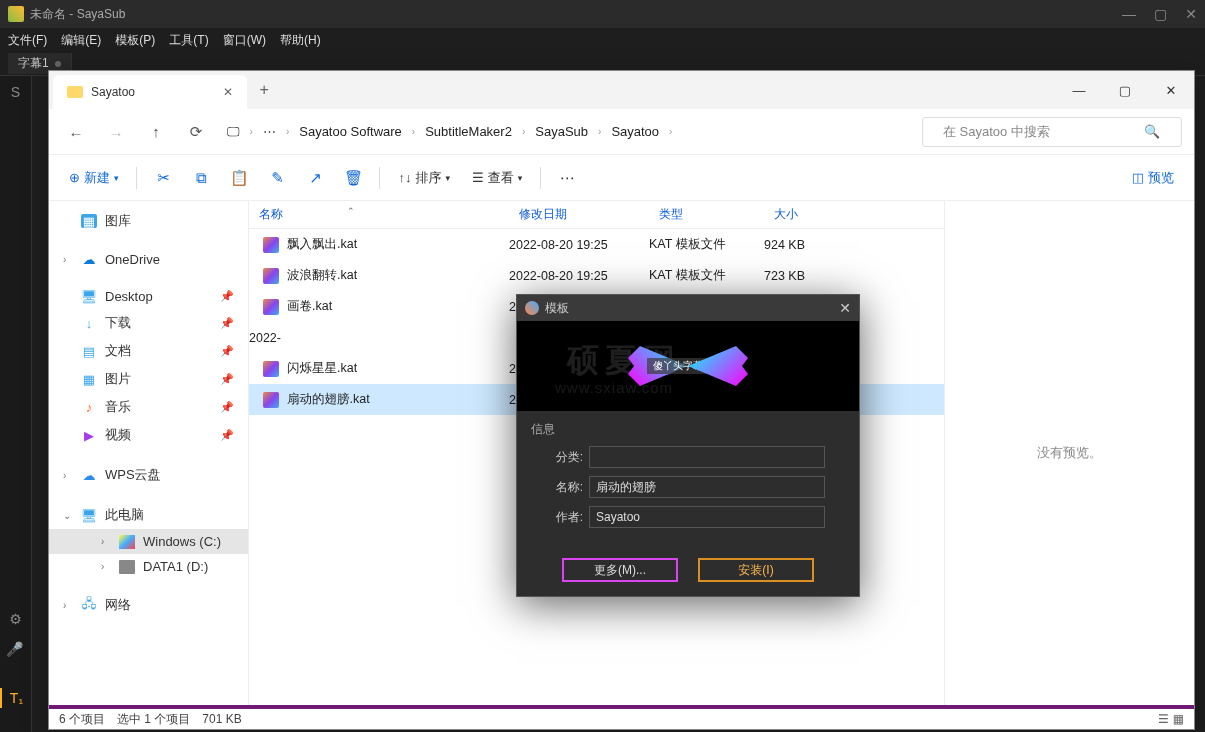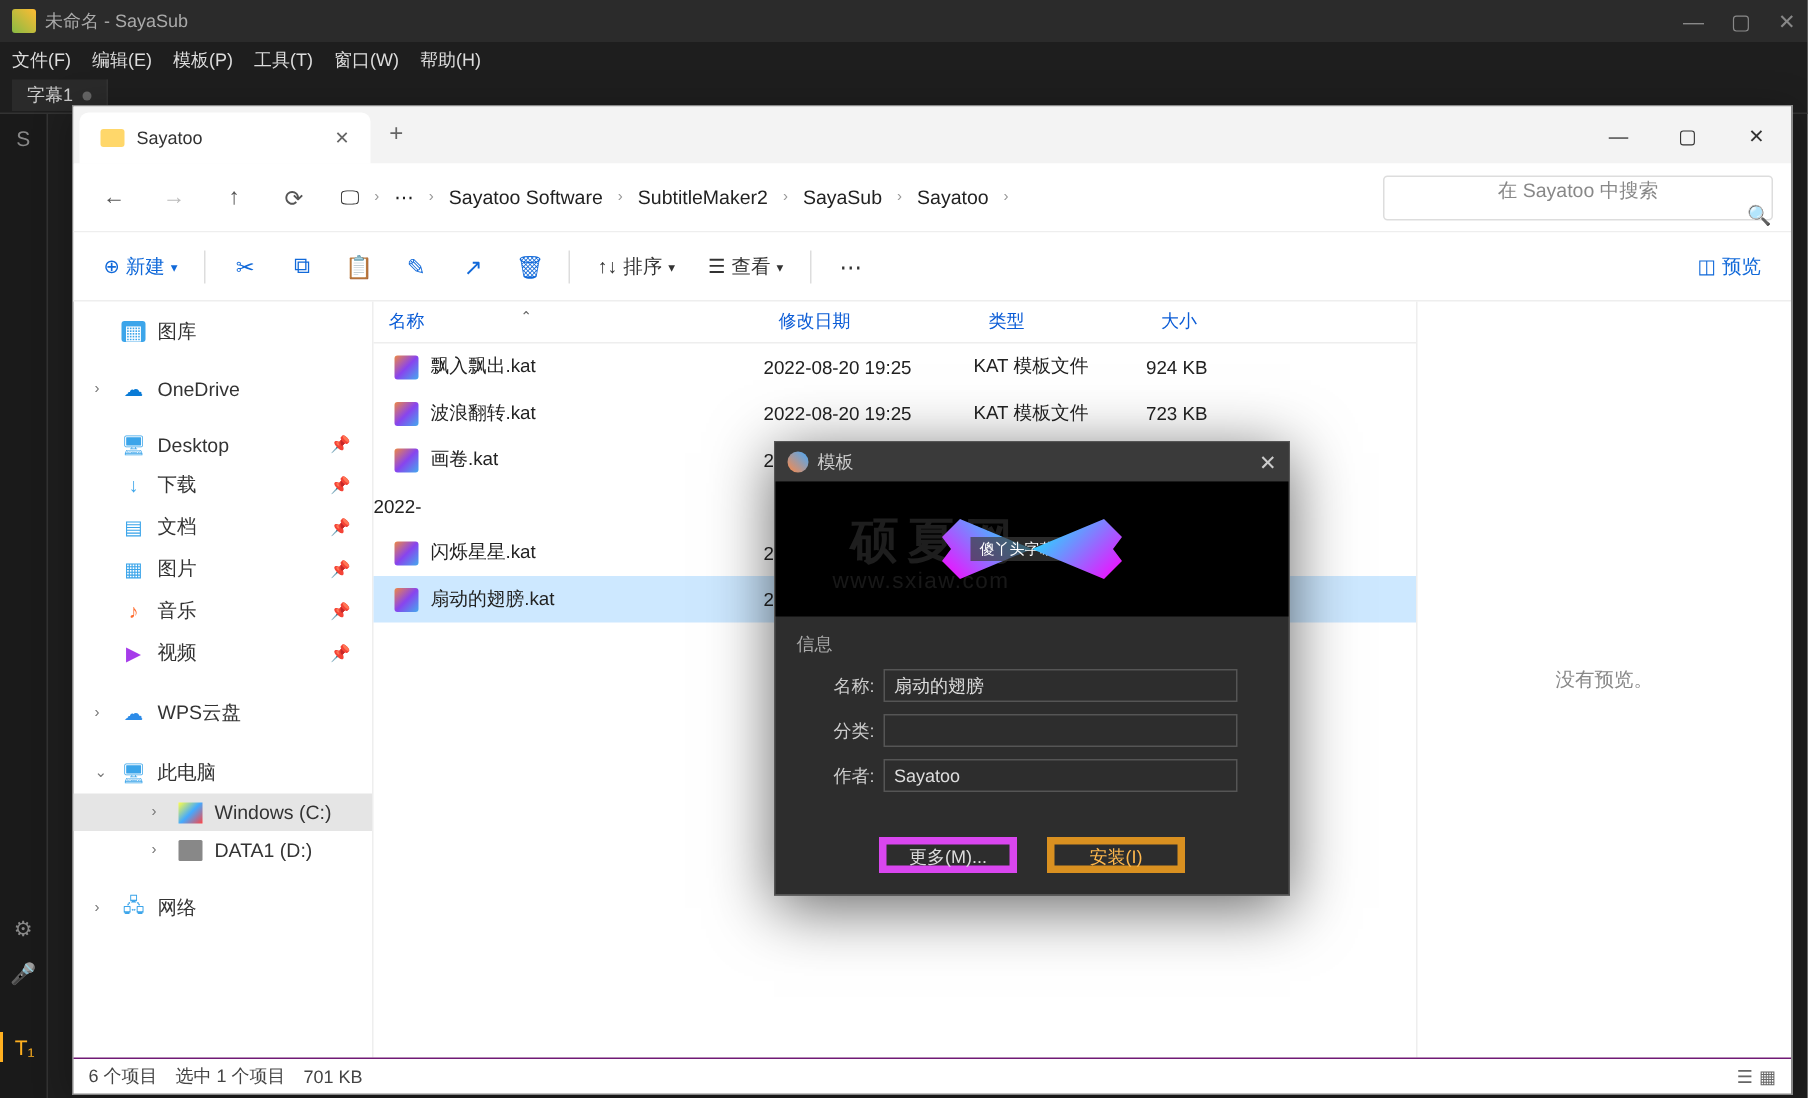--- a/index.html
+++ b/index.html
@@ -27,21 +27,21 @@
 .explorer-tab .close { margin-left: 80px; color: #666; cursor: default; }
 .explorer-newtab { width: 34px; display: flex; align-items: center; justify-content: center; color: #666; font-size: 16px; }
 .explorer-wincontrols { margin-left: auto; display: flex; }
 .explorer-wincontrols div { width: 46px; display: flex; align-items: center; justify-content: center; color: #333; font-size: 13px; }
 
 .explorer-navbar { height: 46px; background: #fff; display: flex; align-items: center; padding: 0 12px; gap: 10px; border-bottom: 1px solid #eee; }
 .nav-btn { width: 30px; height: 30px; display: flex; align-items: center; justify-content: center; color: #555; font-size: 15px; }
 .breadcrumb { display: flex; align-items: center; gap: 4px; font-size: 13px; color: #222; flex: 1; }
 .breadcrumb .sep { color: #999; font-size: 10px; }
 .breadcrumb .crumb { padding: 4px 6px; }
-.searchbox { width: 260px; height: 30px; border: 1px solid #ddd; border-radius: 3px; display: flex; align-items: center; padding: 0 0; font-size: 13px; color: #888; flex-direction: column; }
+.searchbox { width: 260px; height: 30px; border: 1px solid #ddd; border-radius: 3px; display: flex; align-items: center; padding: 0 20px; font-size: 13px; color: #888; }
 .searchbox .si { margin-left: auto; color: #888; }
 
 .explorer-toolbar { height: 46px; background: #fff; display: flex; align-items: center; padding: 0 12px; gap: 6px; border-bottom: 1px solid #eee; font-size: 13px; color: #333; }
 .tb-btn { display: flex; align-items: center; gap: 4px; padding: 4px 8px; color: #1169d9; }
 .tb-btn.plain { color: #333; }
 .tb-icon { width: 32px; height: 30px; display: flex; align-items: center; justify-content: center; color: #1169d9; font-size: 15px; }
 .tb-sep { width: 1px; height: 22px; background: #ddd; margin: 0 4px; }
 .tb-right { margin-left: auto; display: flex; align-items: center; gap: 6px; }
 
 .explorer-body { flex: 1; display: flex; min-height: 0; }
@@ -75,42 +75,42 @@
 .col-type { width: 115px; }
 .col-size { width: 100px; text-align: left; padding-right: 20px; }
 .file-row { display: flex; height: 31px; align-items: center; font-size: 12.5px; color: #222; }
 .file-row.selected { background: #cde8ff; }
 .file-row .col-name { display: flex; align-items: center; gap: 8px; padding-left: 14px; }
 .file-row .fico { width: 16px; height: 16px; background: linear-gradient(135deg,#e84,#84e,#4ae); border-radius: 2px; }
 .sort-arrow { font-size: 9px; color: #666; margin-left: 60px; }
 
 .exp-preview { width: 250px; border-left: 1px solid #eee; display: flex; align-items: center; justify-content: center; color: #888; font-size: 13px; }
 
-.explorer-status { height: 24px; border-top: 1px solid #701a75; display: flex; align-items: center; padding: 0 10px; font-size: 12px; color: #444; gap: 12px; }
+.explorer-status { height: 24px; border-top: 4px solid #701a75; display: flex; align-items: center; padding: 0 10px; font-size: 12px; color: #444; gap: 12px; }
 .explorer-status .view-icons { margin-left: auto; display: flex; gap: 4px; color: #666; }
 
 
 .modal { position: absolute; left: 516px; top: 294px; width: 344px; background: #2d2d2d; border: 1px solid #555; box-shadow: 0 8px 40px rgba(0,0,0,.6); }
 .modal-title { height: 26px; background: #3a3a3a; display: flex; align-items: center; padding: 0 8px; color: #ccc; font-size: 12px; }
 .modal-title .mico { width: 14px; height: 14px; background: linear-gradient(45deg,#f84,#4af); border-radius: 50%; margin-right: 6px; }
 .modal-title .mclose { margin-left: auto; color: #ccc; font-size: 14px; cursor: default; }
 .modal-preview { height: 90px; background: #000; display: flex; align-items: center; justify-content: center; position: relative; overflow: hidden; }
 .modal-preview .wings { position: relative; width: 200px; height: 60px; display: flex; align-items: center; justify-content: center; }
 .wing { width: 60px; height: 40px; background: linear-gradient(135deg,#0ff,#f0f); clip-path: polygon(0 50%, 80% 0, 100% 30%, 90% 50%, 100% 70%, 80% 100%); }
 .wing.left { transform: scaleX(-1); }
 .modal-preview .wtext { position: absolute; color: #fff; font-size: 10px; background: rgba(60,60,60,.7); padding: 1px 6px; }
 .watermark1 { position: absolute; color: rgba(200,200,200,.15); font-size: 32px; font-weight: bold; pointer-events: none; left: 50px; top: 18px; letter-spacing: 6px; }
 .watermark2 { position: absolute; color: rgba(200,200,200,.12); font-size: 15px; pointer-events: none; left: 38px; top: 58px; letter-spacing: 1px; }
 .modal-info { padding: 10px 14px; color: #ccc; font-size: 12px; }
 .modal-info .section-label { margin-bottom: 8px; color: #aaa; }
 .modal-field { display: flex; align-items: center; gap: 6px; margin: 8px 20px; }
 .modal-field label { width: 32px; text-align: right; color: #ccc; }
 .modal-field .val { flex: 1; height: 22px; border: 1px solid #555; padding: 2px 6px; color: #ddd; font-size: 12px; display: flex; align-items: center; }
 .modal-buttons { display: flex; gap: 20px; justify-content: center; padding: 12px 0 14px; }
-.modal-buttons button { width: 92px; height: 24px; background: #2d2d2d; border: 5px solid #d946ef; color: #ddd; font-size: 12px; cursor: default; }
+.modal-buttons button { width: 116px; height: 24px; background: #2d2d2d; border: 2px solid #d946ef; color: #ddd; font-size: 12px; cursor: default; }
 .modal-buttons button.primary { border-color: #d99020; color: #ffb84d; }
 </style>
 </head>
 <body>
 
 <div class="sayasub-window">
   <div class="sayasub-titlebar">
     <div class="title-icon"></div>
     <span>未命名 - SayaSub</span>
     <div class="win-controls">
@@ -390,26 +390,26 @@
     <div class="watermark2">www.sxiaw.com</div>
     <div class="wings">
       <div class="wing left"></div>
       <span class="wtext">傻丫头字幕精灵</span>
       <div class="wing"></div>
     </div>
   </div>
   <div class="modal-info">
     <div class="section-label">信息</div>
     <div class="modal-field">
+      <label>分类:</label>
+      <div class="val"></div>
+    </div>
+    <div class="modal-field">
       <label>名称:</label>
       <div class="val">扇动的翅膀</div>
-    </div>
-    <div class="modal-field">
-      <label>分类:</label>
-      <div class="val"></div>
     </div>
     <div class="modal-field">
       <label>作者:</label>
       <div class="val">Sayatoo</div>
     </div>
   </div>
   <div class="modal-buttons">
     <button>更多(M)...</button>
     <button class="primary">安装(I)</button>
   </div>

